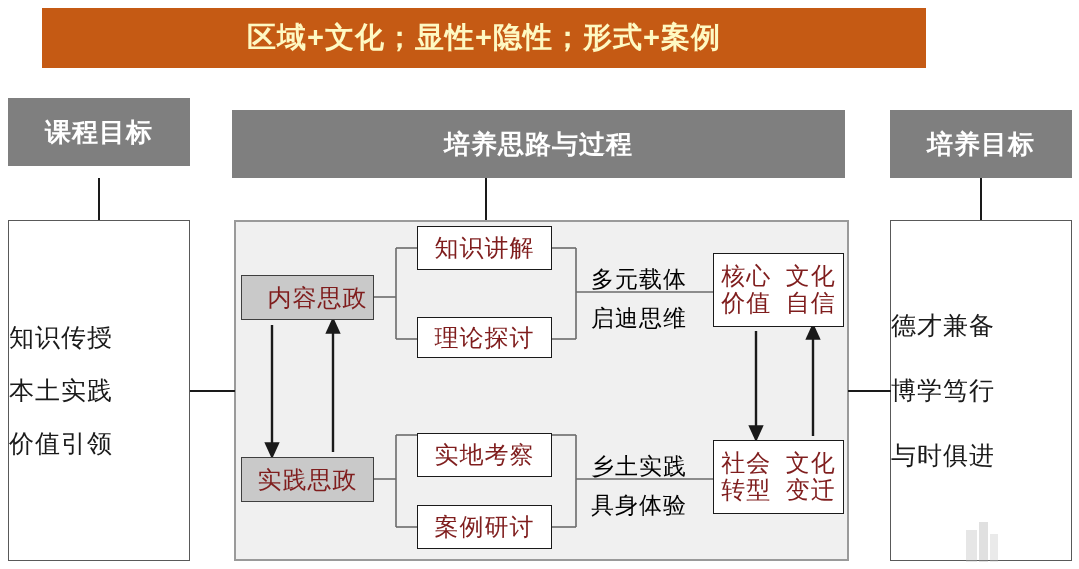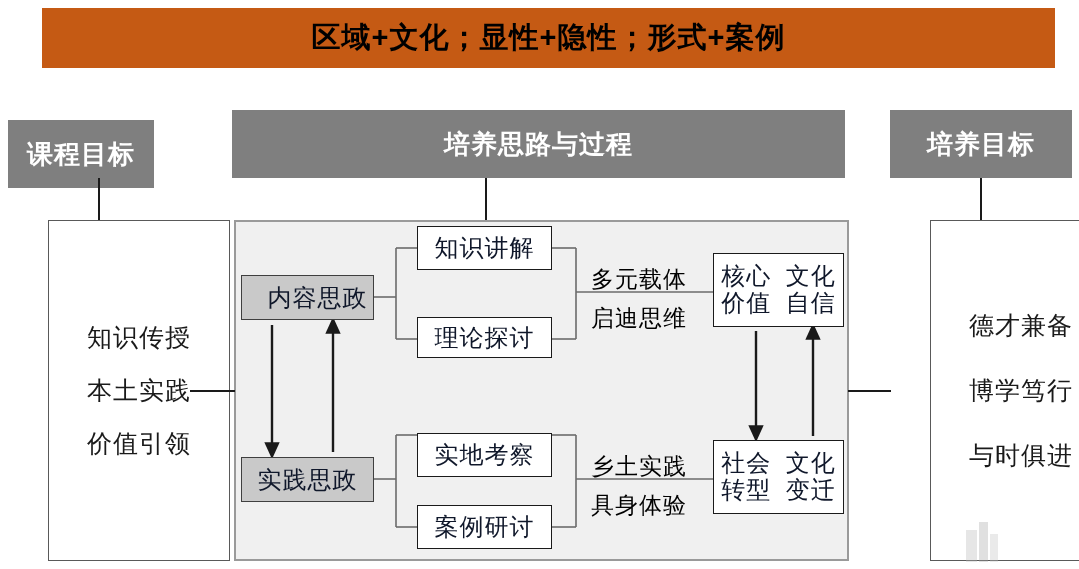--- a/index.html
+++ b/index.html
@@ -16,24 +16,24 @@
     height: 569px;
     background: #ffffff;
     overflow: hidden;
   }
 
   
   .title-banner {
     position: absolute;
     left: 42px;
     top: 8px;
-    width: 1013px;
+    width: 884px;
     height: 60px;
     background: #C55A14;
-    color: #000000;
+    color: #fef9c3;
     font-size: 29px;
     font-weight: bold;
     letter-spacing: 1px;
     display: flex;
     align-items: center;
     justify-content: center;
     box-sizing: border-box;
   }
 
   
@@ -42,38 +42,36 @@
     background: #7F7F7F;
     color: #ffffff;
     font-size: 26px;
     font-weight: bold;
     display: flex;
     align-items: center;
     justify-content: center;
     box-sizing: border-box;
     letter-spacing: 1px;
   }
-  #header-left   { left: 8px;   top: 120px; width: 146px; height: 68px; }
+  #header-left   { left: 8px;   top: 98px; width: 182px; height: 68px; }
   #header-center { left: 232px; top: 110px; width: 613px; height: 68px; }
   #header-right  { left: 890px; top: 110px; width: 182px; height: 68px; }
 
   
   .goal-box {
     position: absolute;
     background: #ffffff;
     border: 1.5px solid #595959;
     box-sizing: border-box;
     display: flex;
     flex-direction: column;
-    align-items: center;
     justify-content: center;
     gap: 28px;
     font-size: 25px;
     color: #1a1a1a;
-    margin-left: 40px;
   }
   #goal-left  { left: 8px;   top: 220px; width: 182px; height: 341px; }
   #goal-right { left: 890px; top: 220px; width: 182px; height: 341px; gap: 40px; }
   .goal-line { line-height: 1; letter-spacing: 1px; }
 
   
   #process-panel {
     position: absolute;
     left: 234px;
     top: 220px;
@@ -86,21 +84,21 @@
 
   
   .node {
     position: absolute;
     box-sizing: border-box;
     display: flex;
     align-items: center;
     justify-content: center;
     text-align: center;
     font-size: 24px;
-    color: #0f172a;
+    color: #7f1d1d;
     line-height: 1.05;
     letter-spacing: 1px;
   }
   .node-filled {
     background: #C9C9C9;
     border: 1.6px solid #3f3f3f;
   }
   .node-plain {
     background: #ffffff;
     border: 1.6px solid #1a1a1a;

